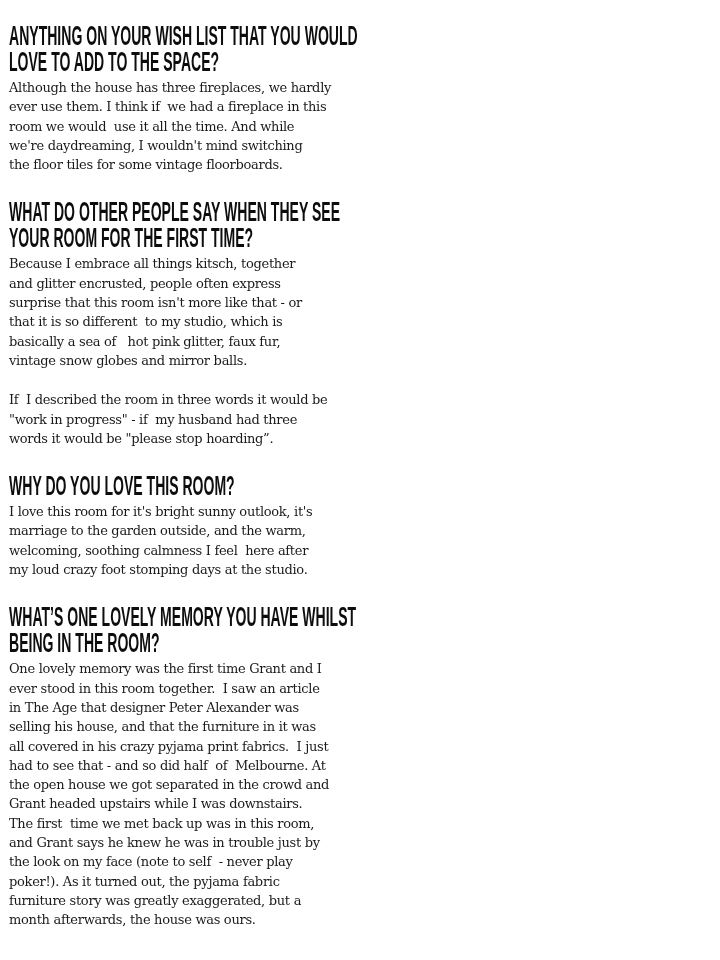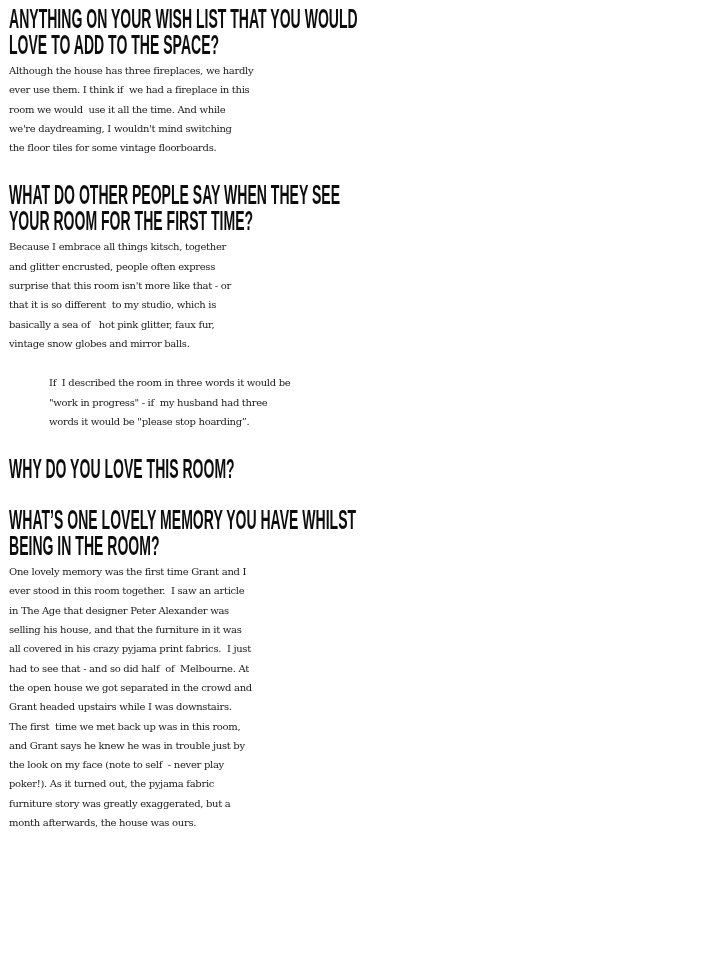--- a/index.html
+++ b/index.html
@@ -9,51 +9,50 @@
   }
   body {
     width: 720px;
     height: 960px;
     position: relative;
     overflow: hidden;
   }
   .article {
     position: absolute;
     left: 9px;
-    top: 6px;
+    top: 23px;
     width: 700px;
     color: #171717;
   }
   .section + .section {
     margin-top: 25px;
   }
   .question {
     font-family: "Liberation Sans", sans-serif;
     font-weight: bold;
     font-size: 27px;
     line-height: 26px;
     letter-spacing: 0px;
     color: #0d0d0d;
     white-space: pre;
     transform: scaleX(0.52);
     transform-origin: 0 0;
     margin: 0 0 3px 0;
   }
   .answer p {
     font-family: "DejaVu Serif", "Liberation Serif", serif;
-    font-size: 10px;
+    font-size: 13px;
     line-height: 19.3px;
     letter-spacing: -0.3px;
     white-space: pre;
     margin: 0;
     color: #1a1a1a;
   }
   .answer p + p {
     margin-top: 20px;
-    margin-left: 40px;
   }
 </style>
 </head>
 <body>
 
 <div class="article">
 
   <div class="section">
     <div class="question">ANYTHING ON YOUR WISH LIST THAT YOU WOULD
 LOVE TO ADD TO THE SPACE?</div>
@@ -77,20 +76,26 @@
 basically a sea of   hot pink glitter, faux fur,
 vintage snow globes and mirror balls.</p>
       <p>If  I described the room in three words it would be
 "work in progress" - if  my husband had three
 words it would be "please stop hoarding”.</p>
     </div>
   </div>
 
   <div class="section">
     <div class="question">WHY DO YOU LOVE THIS ROOM?</div>
+    <div class="answer">
+      <p>I love this room for it's bright sunny outlook, it's
+marriage to the garden outside, and the warm,
+welcoming, soothing calmness I feel  here after
+my loud crazy foot stomping days at the studio.</p>
+    </div>
   </div>
 
   <div class="section">
     <div class="question">WHAT’S ONE LOVELY MEMORY YOU HAVE WHILST
 BEING IN THE ROOM?</div>
     <div class="answer">
       <p>One lovely memory was the first time Grant and I
 ever stood in this room together.  I saw an article
 in The Age that designer Peter Alexander was
 selling his house, and that the furniture in it was

